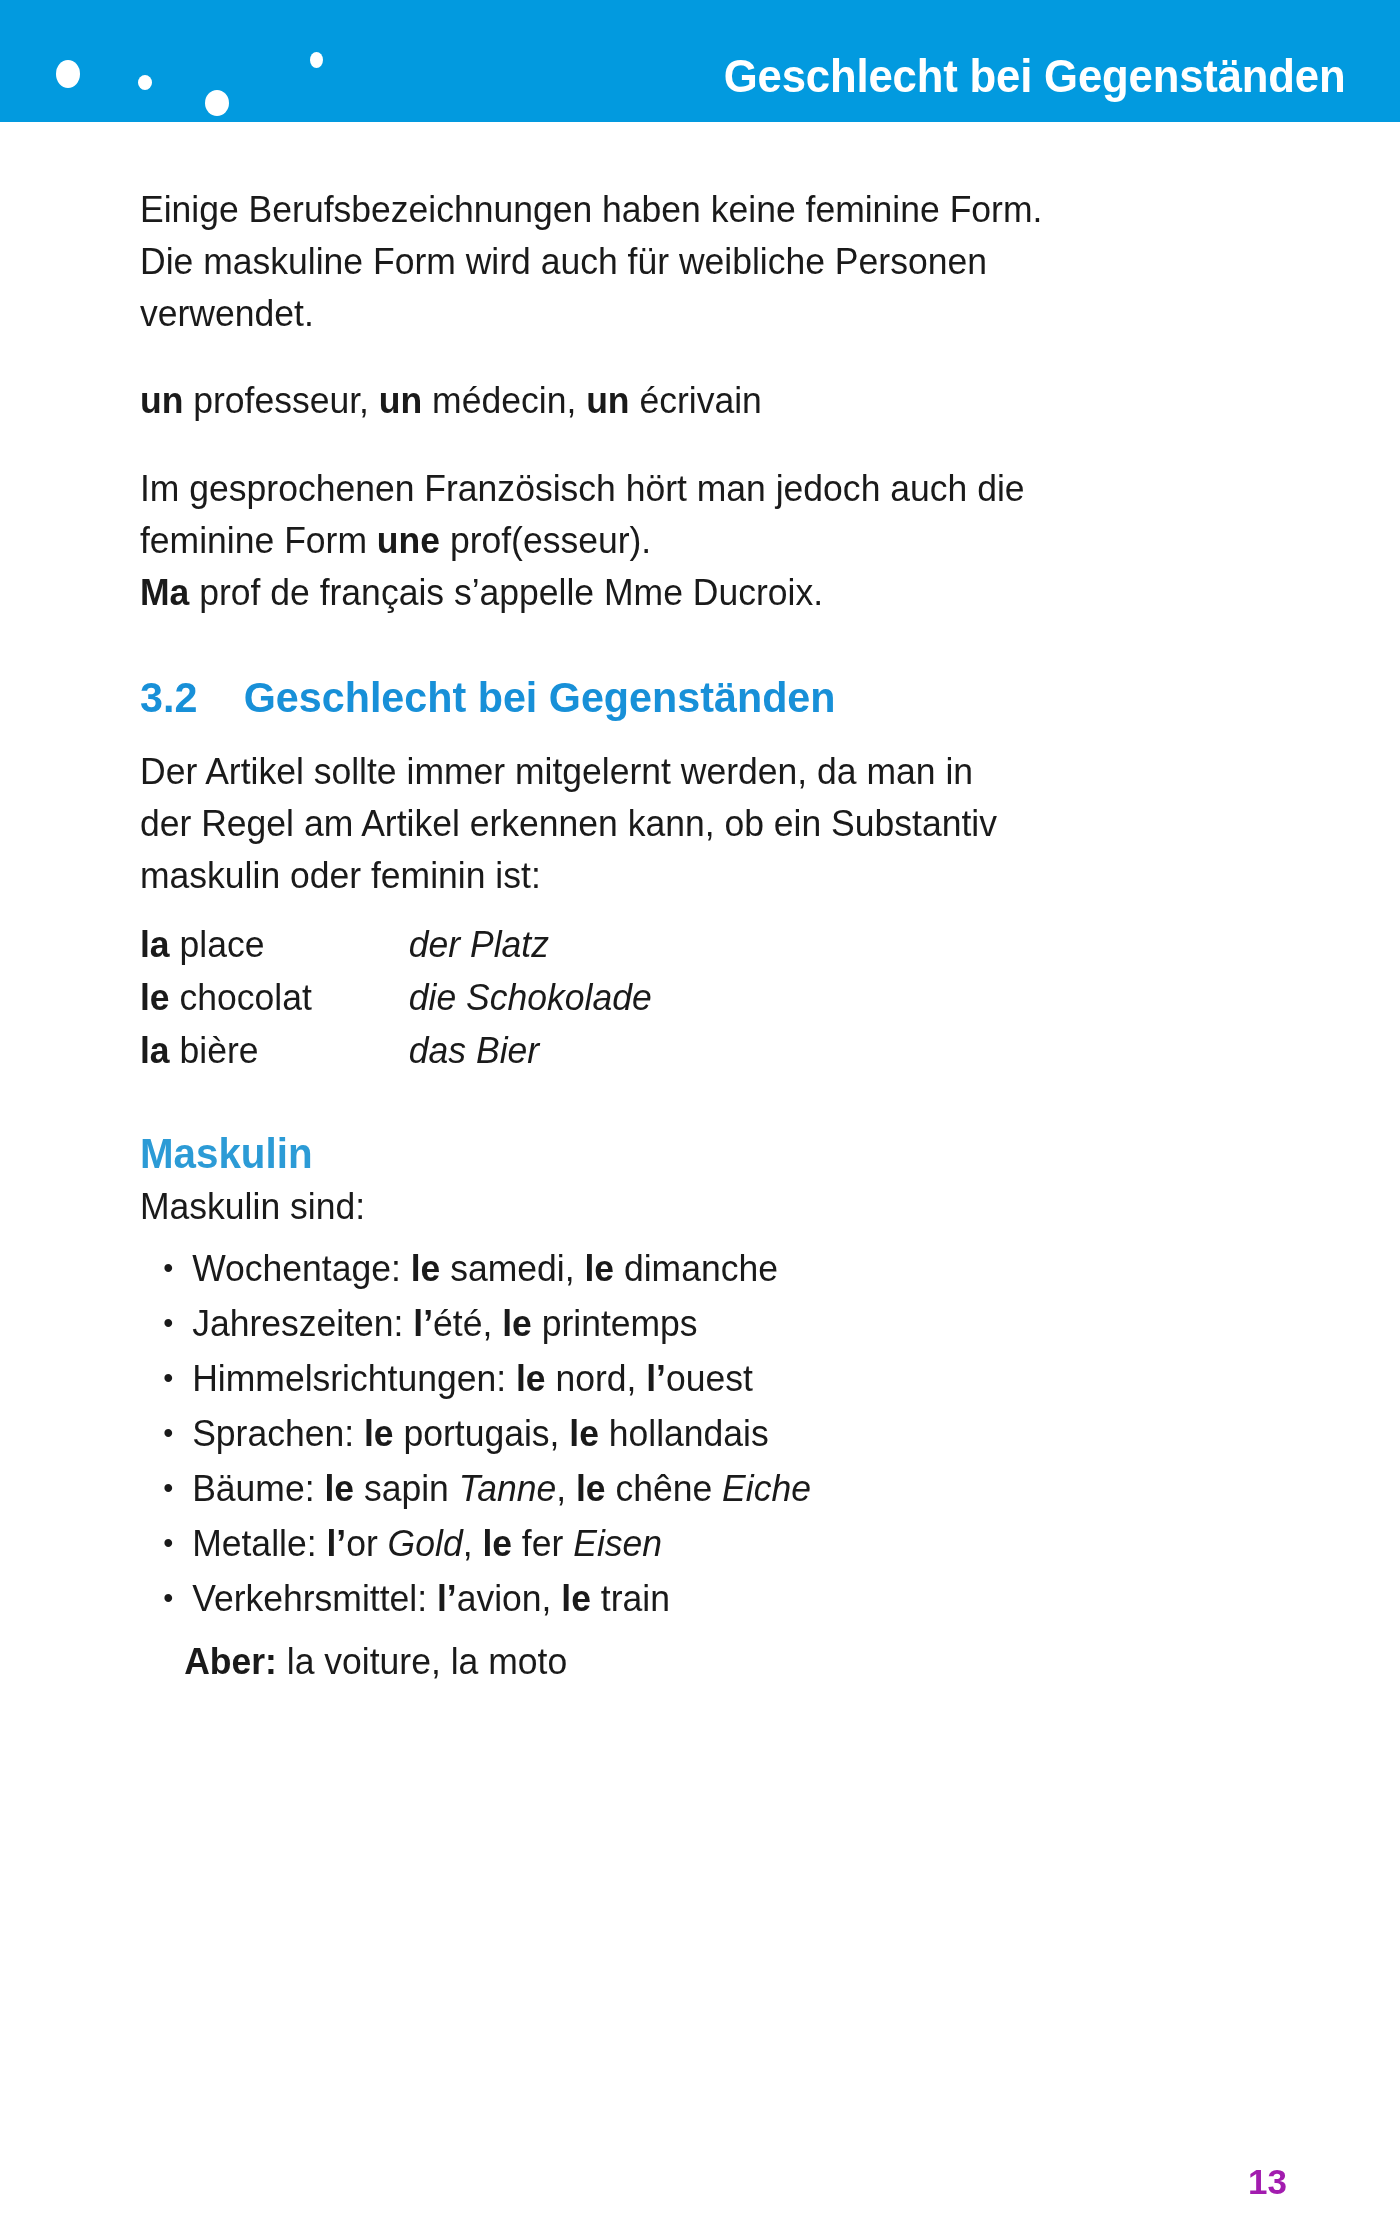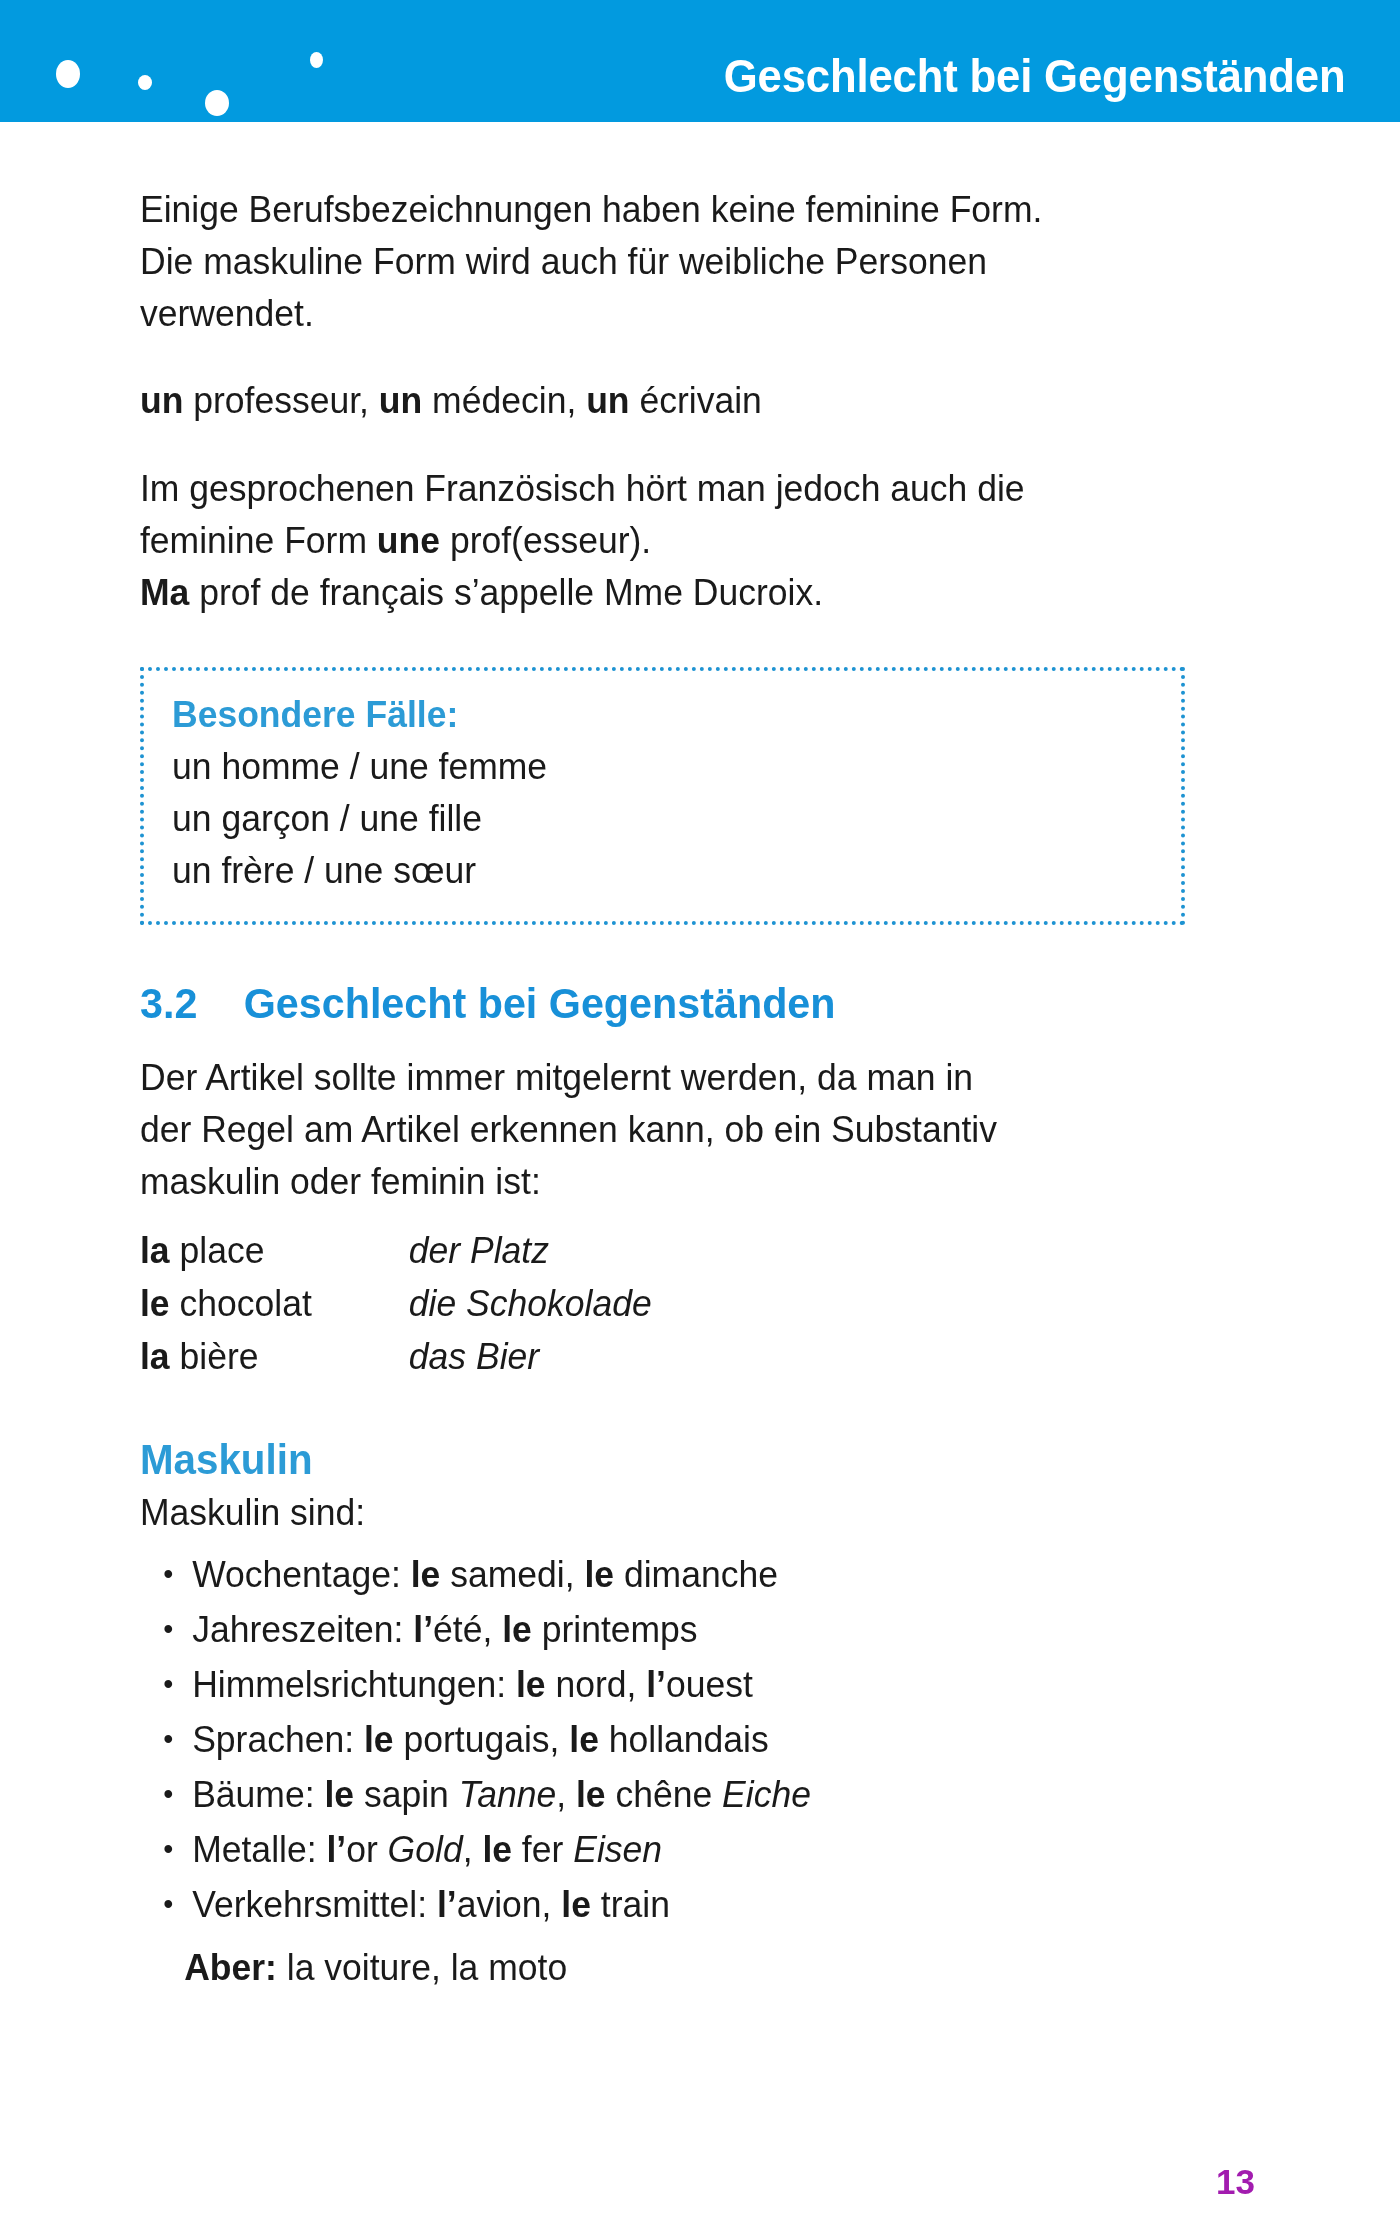--- a/index.html
+++ b/index.html
@@ -51,20 +51,21 @@
     transform-origin: right center;
   }
 
   
   .page {
     position: absolute;
     left: 0;
     top: 122px;
     width: 1310px;
     height: 2118px;
+    padding-left: 32px;
   }
 
   .content {
     position: absolute;
     left: 140px;
     top: 0;
     width: 1115px;
   }
 
   .para {
@@ -221,26 +222,20 @@
     </div>
 
     <div class="para block-ex1"><span class="b">un</span><span> professeur, </span><span class="b">un</span><span> médecin, </span><span class="b">un</span><span> écrivain</span></div>
 
     <div class="para block-spoken">
       <div>Im gesprochenen Französisch hört man jedoch auch die</div>
       <div><span>feminine Form </span><span class="b">une</span><span> prof(esseur).</span></div>
     </div>
     <div class="para block-ma"><span class="b">Ma</span><span> prof de français s’appelle Mme Ducroix.</span></div>
 
-    <div class="callout">
-      <div class="callout-title">Besondere Fälle:</div>
-      <div class="callout-line">un homme / une femme</div>
-      <div class="callout-line">un garçon / une fille</div>
-      <div class="callout-line">un frère / une sœur</div>
-    </div>
 
     <div class="section-head">
       <span class="section-num">3.2</span>
       <span class="section-title">Geschlecht bei Gegenständen</span>
     </div>
 
     <div class="para block-rule">
       <div>Der Artikel sollte immer mitgelernt werden, da man in</div>
       <div>der Regel am Artikel erkennen kann, ob ein Substantiv</div>
       <div>maskulin oder feminin ist:</div>

